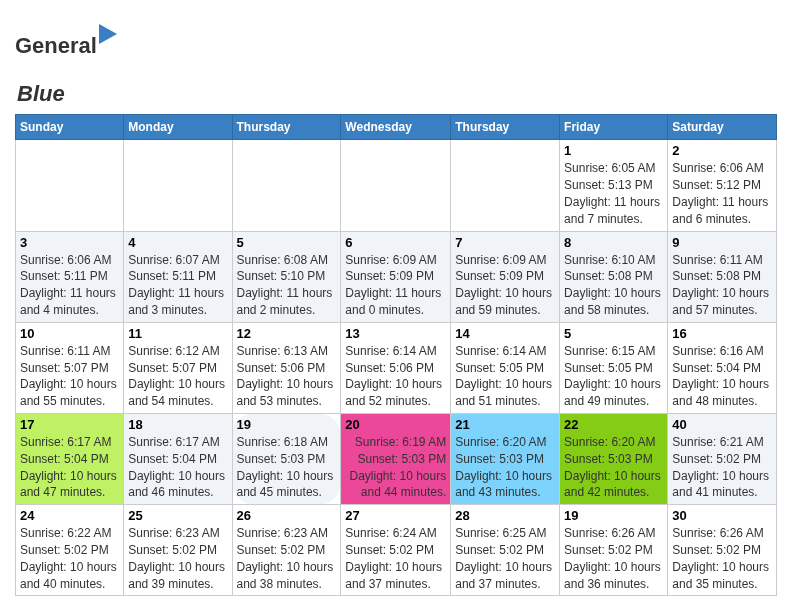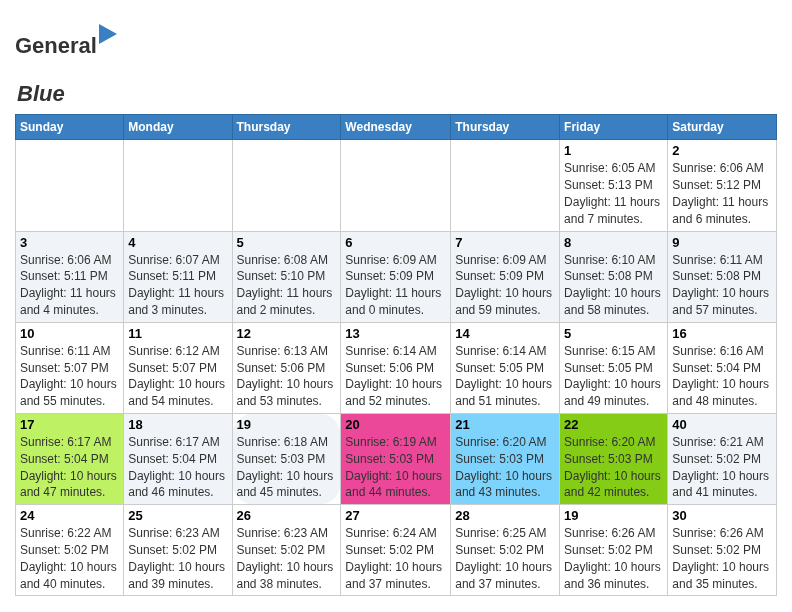--- a/index.html
+++ b/index.html
@@ -248,21 +248,21 @@
 Daylight: 10 hours and 46 minutes.</div>
         </td>
         <td style="background: rgb(240, 244, 248); border-radius: 23px;">
           <span class="day-number">19</span>
           <div class="day-info" style="white-space: pre-line;">Sunrise: 6:18 AM
 Sunset: 5:03 PM
 Daylight: 10 hours and 45 minutes.</div>
         </td>
         <td style="background: #ec4899;">
           <span class="day-number">20</span>
-          <div class="day-info" style="white-space: pre-line;">Sunrise: 6:19 AM
+          <div class="day-info" style="white-space: pre-line; text-align: right;">Sunrise: 6:19 AM
 Sunset: 5:03 PM
 Daylight: 10 hours and 44 minutes.</div>
         </td>
         <td style="background: #7dd3fc;">
           <span class="day-number">21</span>
           <div class="day-info" style="white-space: pre-line;">Sunrise: 6:20 AM
 Sunset: 5:03 PM
 Daylight: 10 hours and 43 minutes.</div>
         </td>
         <td style="background: #84cc16;">

